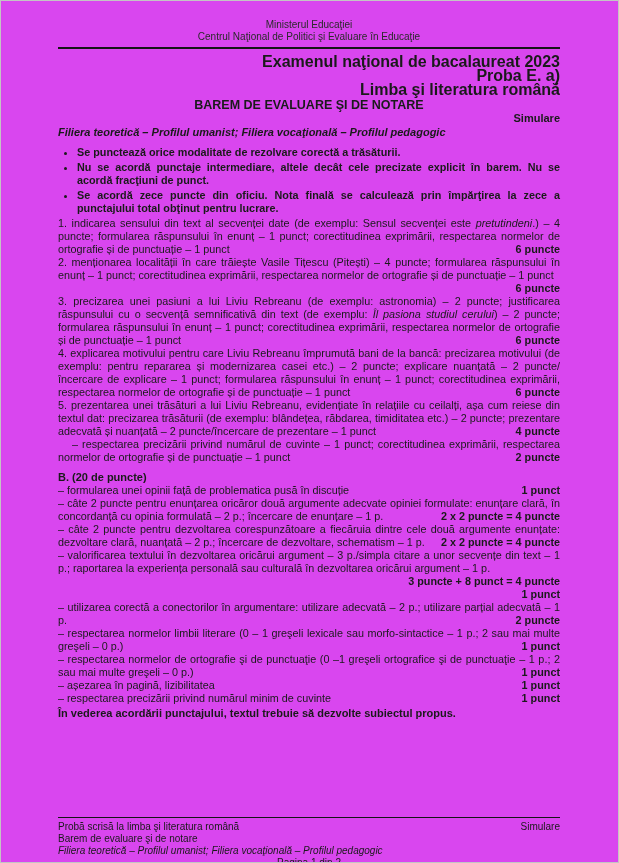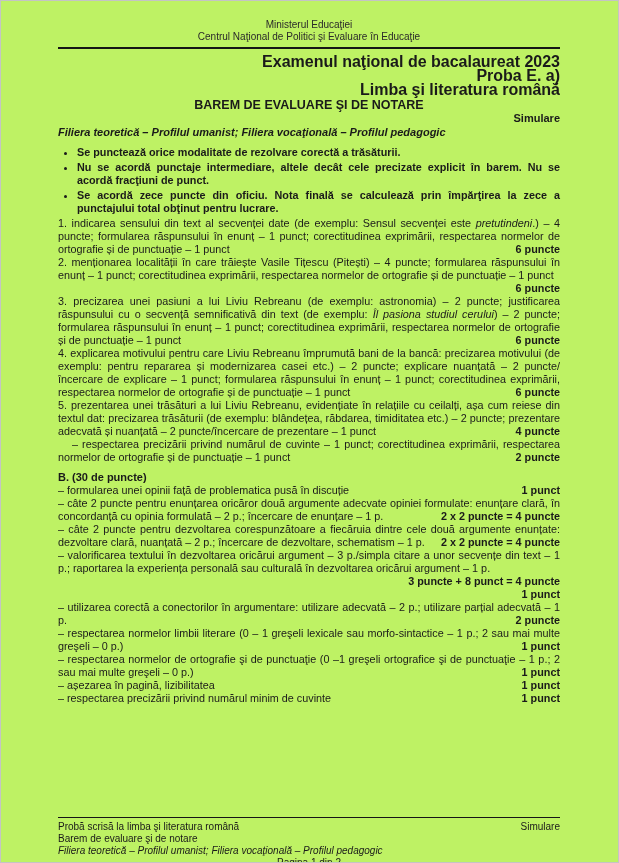--- a/index.html
+++ b/index.html
@@ -1,17 +1,17 @@
 <!DOCTYPE html>
 <html><head>
 <meta charset="utf-8">
 <style>
   html,body{margin:0;padding:0;background:#ffffff;}
   .page{
-    position:relative;width:619px;height:863px;background:#bef264;
+    position:relative;width:619px;height:863px;background:#d946ef;
     border:1px solid #c4c4c4;box-sizing:border-box;overflow:hidden;
     font-family:"Liberation Sans",sans-serif;color:#1a1a1a;
   }
   .content{padding:18px 58px 0 57px;}
   .head-top{border-bottom:2px solid #151515;padding-bottom:5px;}
   .ministry{text-align:center;font-size:10px;line-height:11.5px;color:#2a2a2a;}
   .title-block{margin-top:6px;}
   .title{font-weight:bold;font-size:16px;line-height:14px;text-align:right;}
   .barem{font-weight:bold;font-size:12.5px;line-height:15px;text-align:center;margin-top:1px;}
   .simulare{font-weight:bold;font-size:11px;line-height:11px;text-align:right;}
@@ -64,35 +64,36 @@
     <div>
         <div class="score-item"><span>1. indicarea sensului din text al secvenței date (de exemplu: Sensul secvenței este </span><span class="it">pretutindeni</span><span>.) – 4 puncte; formularea răspunsului în enunț – 1 punct; corectitudinea exprimării, respectarea normelor de ortografie și de punctuație – 1 punct</span><span class="pts">6 puncte</span></div>
         <div class="score-item"><span>2. menționarea localității în care trăiește Vasile Tițescu (Pitești) – 4 puncte; formularea răspunsului în enunț – 1 punct; corectitudinea exprimării, respectarea normelor de ortografie și de punctuație – 1 punct</span></div>
         <div class="pts-line">6 puncte</div>
         <div class="score-item"><span>3. precizarea unei pasiuni a lui Liviu Rebreanu (de exemplu: astronomia) – 2 puncte; justificarea răspunsului cu o secvență semnificativă din text (de exemplu: </span><span class="it">Îl pasiona studiul cerului</span><span>) – 2 puncte; formularea răspunsului în enunț – 1 punct; corectitudinea exprimării, respectarea normelor de ortografie și de punctuație – 1 punct</span><span class="pts">6 puncte</span></div>
         <div class="score-item"><span>4. explicarea motivului pentru care Liviu Rebreanu împrumută bani de la bancă: precizarea motivului (de exemplu: pentru repararea și modernizarea casei etc.) – 2 puncte; explicare nuanțată – 2 puncte/încercare de explicare – 1 punct; formularea răspunsului în enunț – 1 punct; corectitudinea exprimării, respectarea normelor de ortografie și de punctuație – 1 punct</span><span class="pts">6 puncte</span></div>
         <div class="score-item"><span>5. prezentarea unei trăsături a lui Liviu Rebreanu, evidențiate în relațiile cu ceilalți, așa cum reiese din textul dat: precizarea trăsăturii (de exemplu: blândețea, răbdarea, timiditatea etc.) – 2 puncte; prezentare adecvată și nuanțată – 2 puncte/încercare de prezentare – 1 punct</span><span class="pts">4 puncte</span></div>
         <div class="score-item hang-indent"><span>– respectarea precizării privind numărul de cuvinte – 1 punct; corectitudinea exprimării, respectarea normelor de ortografie și de punctuație – 1 punct</span><span class="pts">2 puncte</span></div>
       </div>
 
-    <div class="section-title section-b-title">B. (30 de puncte)</div>
+    <div class="section-title section-b-title">B. (20 de puncte)</div>
     <div>
         <div class="score-item"><span>– formularea unei opinii față de problematica pusă în discuție</span><span class="pts">1 punct</span></div>
         <div class="score-item"><span>– câte 2 puncte pentru enunțarea oricăror două argumente adecvate opiniei formulate: enunțare clară, în concordanță cu opinia formulată – 2 p.; încercare de enunțare – 1 p.</span><span class="pts">2 x 2 puncte = 4 puncte</span></div>
         <div class="score-item"><span>– câte 2 puncte pentru dezvoltarea corespunzătoare a fiecăruia dintre cele două argumente enunțate: dezvoltare clară, nuanțată – 2 p.; încercare de dezvoltare, schematism – 1 p.</span><span class="pts">2 x 2 puncte = 4 puncte</span></div>
         <div class="score-item"><span>– valorificarea textului în dezvoltarea oricărui argument – 3 p./simpla citare a unor secvențe din text – 1 p.; raportarea la experiența personală sau culturală în dezvoltarea oricărui argument – 1 p.</span></div>
         <div class="pts-line">3 puncte + 8 punct = 4 puncte</div>
         <div class="score-item"><span class="pts">1 punct</span></div>
         <div class="score-item"><span>– utilizarea corectă a conectorilor în argumentare: utilizare adecvată – 2 p.; utilizare parțial adecvată – 1 p.</span><span class="pts">2 puncte</span></div>
         <div class="score-item"><span>– respectarea normelor limbii literare (0 – 1 greşeli lexicale sau morfo-sintactice – 1 p.; 2 sau mai multe greşeli – 0 p.)</span><span class="pts">1 punct</span></div>
         <div class="score-item"><span>– respectarea normelor de ortografie şi de punctuaţie (0 –1 greşeli ortografice şi de punctuaţie – 1 p.; 2 sau mai multe greşeli – 0 p.)</span><span class="pts">1 punct</span></div>
         <div class="score-item"><span>– așezarea în pagină, lizibilitatea</span><span class="pts">1 punct</span></div>
         <div class="score-item"><span>– respectarea precizării privind numărul minim de cuvinte</span><span class="pts">1 punct</span></div>
       </div>
 
+    <div class="note">În vederea acordării punctajului, textul trebuie să dezvolte subiectul propus.</div>
   </div>
 
   <div class="footer">
     <div class="f-line f-flex">
       <span>Probă scrisă la limba şi literatura română</span>
       <span>Simulare</span>
     </div>
     <div class="f-line">Barem de evaluare şi de notare</div>
     <div class="f-line f-italic">Filiera teoretică – Profilul umanist; Filiera vocaţională – Profilul pedagogic</div>
     <div class="f-line f-page">Pagina 1 din 2</div>

